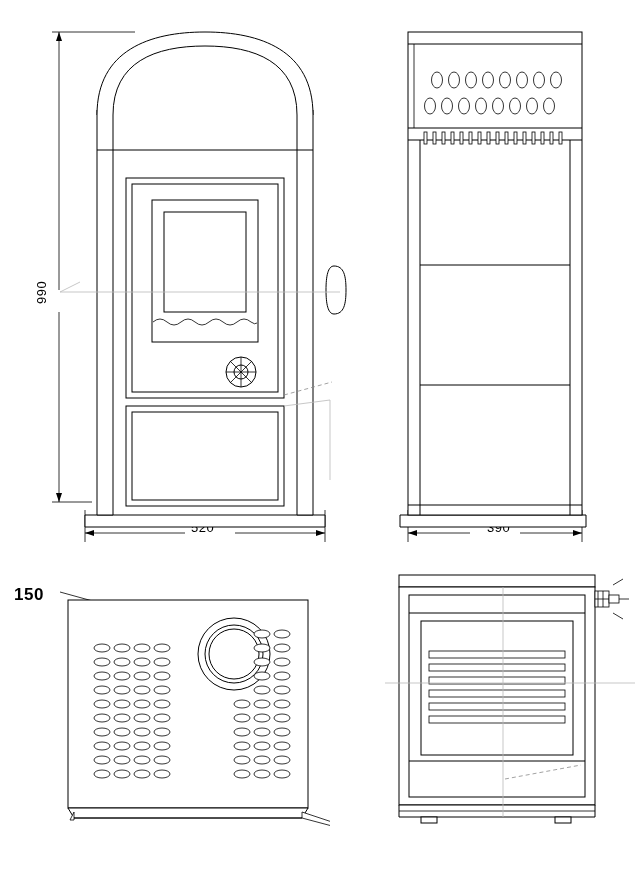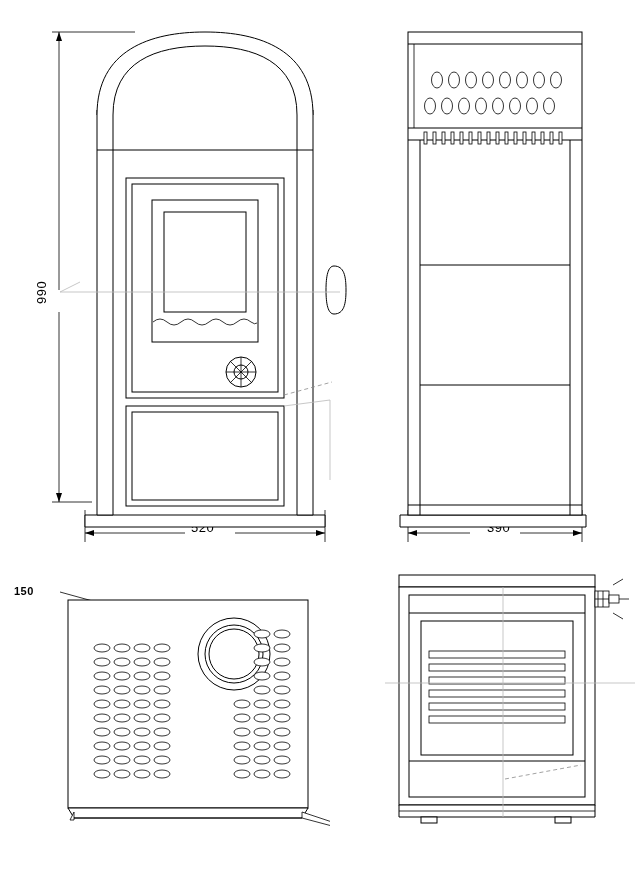--- a/index.html
+++ b/index.html
@@ -19,21 +19,21 @@
   }
   .dim-label {
     position: absolute;
     font-family: "Liberation Sans", sans-serif;
     font-size: 13px;
     color: #000000;
     letter-spacing: 0.5px;
     white-space: nowrap;
   }
   .dim-label.big {
-    font-size: 11px;
+    font-size: 17px;
     font-weight: bold;
   }
   .vert {
     transform: rotate(-90deg);
     transform-origin: left top;
   }
   svg { display: block; }
   .ln { stroke: #000000; fill: none; stroke-width: 1; }
   .ln-thin { stroke: #000000; fill: none; stroke-width: 0.8; }
   .ln-grey { stroke: #b9b9b9; fill: none; stroke-width: 0.8; }

